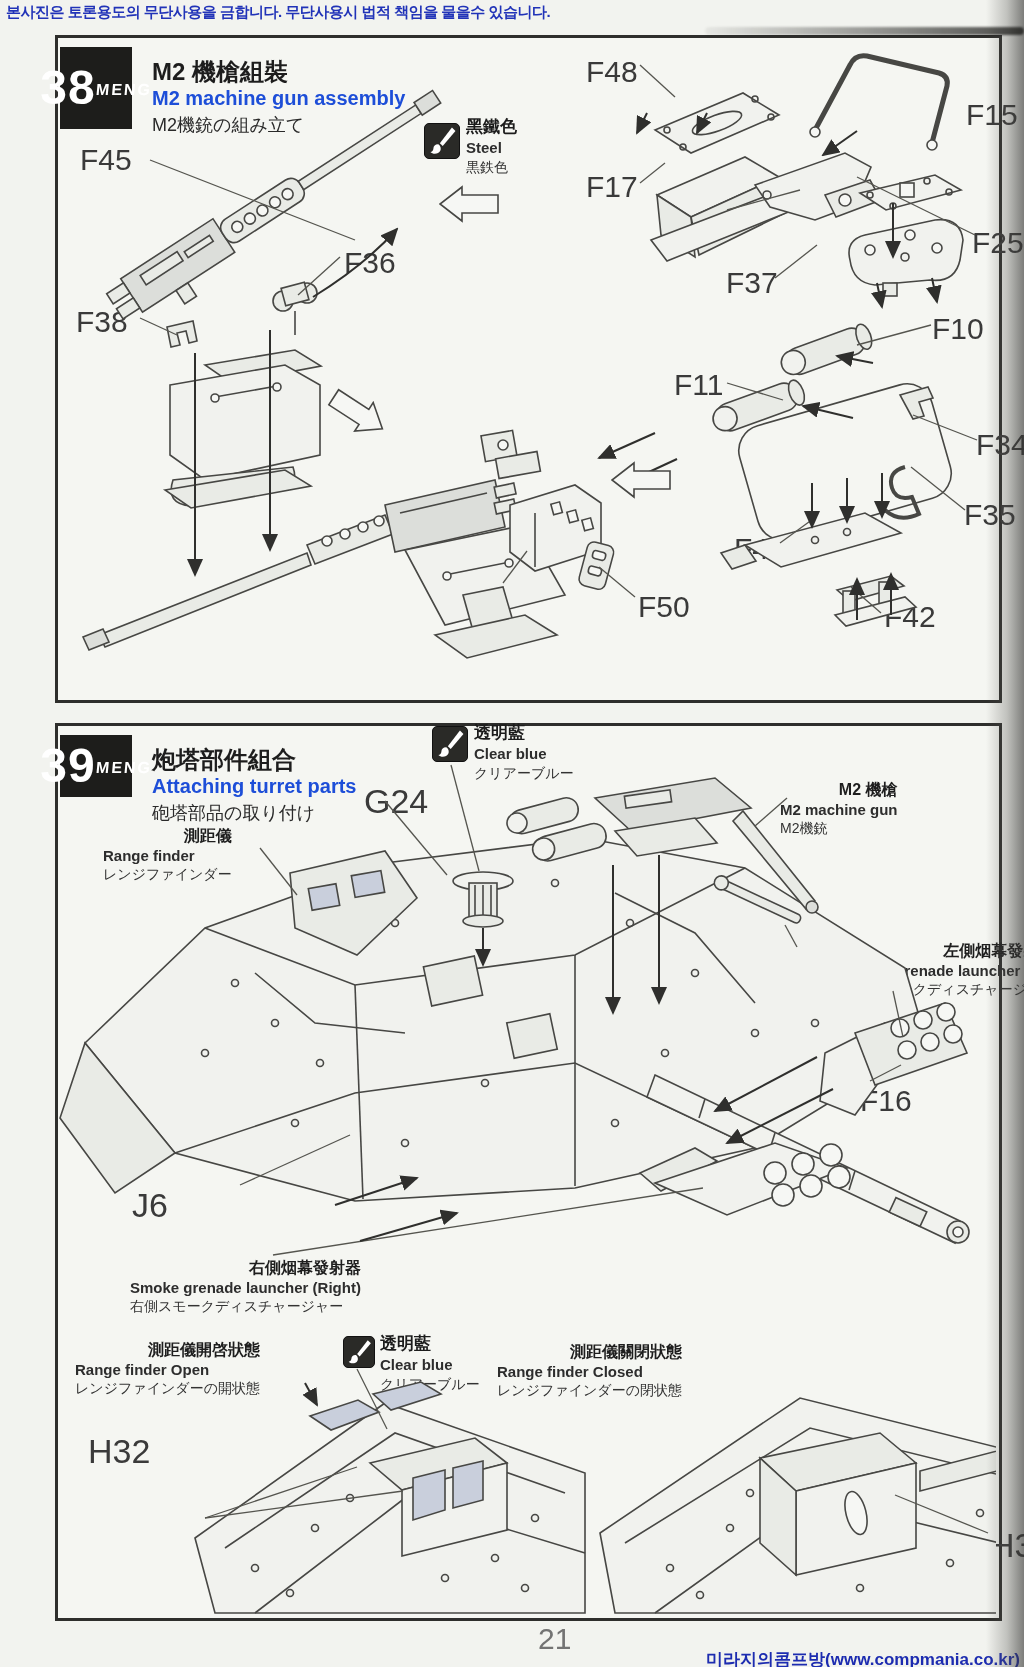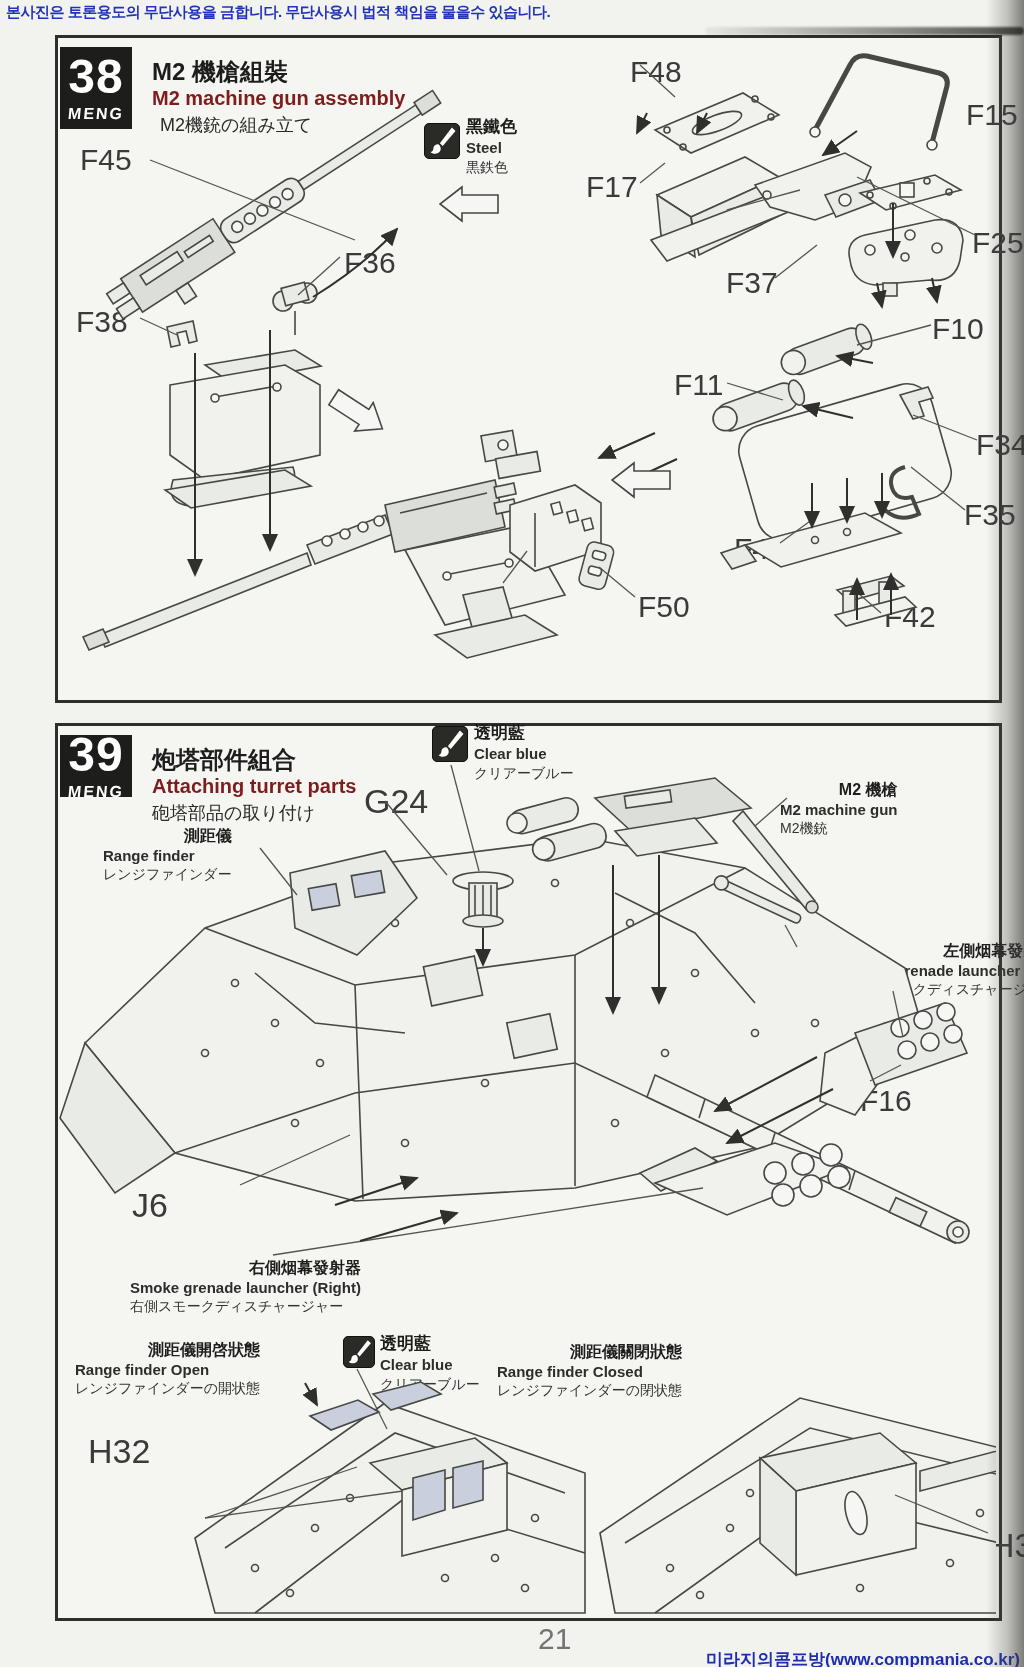--- a/index.html
+++ b/index.html
@@ -12,26 +12,26 @@
   .abs{position:absolute;}
   .notice{
     position:absolute;left:6px;top:3px;width:900px;
     font-size:15px;font-weight:bold;color:#2133b8;letter-spacing:-0.5px;
   }
   .stepbox{
     position:absolute;border:3px solid #2e2e2c;background:#f5f6f2;
   }
   .badge{
     position:absolute;background:#1d1d1b;color:#fff;text-align:center;
-    display:flex;flex-direction:column;justify-content:center;align-items:center;
+    display:flex;justify-content:center;align-items:center;
   }
   .badge .num{font-size:48px;font-weight:bold;line-height:1;letter-spacing:1px;}
   .badge .brand{font-size:16px;font-weight:bold;letter-spacing:2px;margin-top:4px;transform:skewX(-5deg);}
   .t-zh{position:absolute;font-size:24px;font-weight:bold;color:#1d1d1d;white-space:nowrap;}
-  .t-en{position:absolute;font-size:20px;font-weight:bold;color:#7f1d1d;white-space:nowrap;}
+  .t-en{position:absolute;font-size:20px;font-weight:bold;color:#1d4ed8;white-space:nowrap;}
   .t-ja{position:absolute;font-size:18px;color:#2a2a2a;white-space:nowrap;}
   .plabel{position:absolute;font-size:30px;color:#3a3a3a;white-space:nowrap;}
   .plabel.big{font-size:34px;}
   .chip-icon{position:absolute;background:#2a2a27;border-radius:5px;border:1px solid #111;}
   .chip-text{position:absolute;line-height:1.3;white-space:nowrap;}
   .chip-text .c-zh{font-size:17px;font-weight:bold;color:#1c1c1c;}
   .chip-text .c-en{font-size:15px;font-weight:bold;color:#2d2d2d;}
   .chip-text .c-ja{font-size:14px;color:#333;}
   .callout{position:absolute;line-height:1.28;white-space:nowrap;}
   .callout .c-zh{font-size:16px;font-weight:bold;color:#1e1e1e;text-align:right;}
@@ -63,38 +63,38 @@
 <div class="notice">본사진은 토론용도의 무단사용을 금합니다. 무단사용시 법적 책임을 물을수 있습니다.</div>
 
 <div class="stepbox" style="left:55px;top:35px;width:941px;height:662px;"></div>
 
 <div class="badge" style="left:60px;top:47px;width:72px;height:82px;">
   <div class="num">38</div>
   <div class="brand">MENG</div>
 </div>
 <div class="t-zh" style="left:152px;top:56px;">M2 機槍組裝</div>
 <div class="t-en" style="left:152px;top:87px;">M2 machine gun assembly</div>
-<div class="t-ja" style="left:160px;top:113px;">M2機銃の組み立て</div>
+<div class="t-ja" style="left:152px;top:113px;">M2機銃の組み立て</div>
 
 <div class="chip-icon" style="left:424px;top:123px;width:34px;height:34px;">
   <svg width="34" height="34" viewBox="0 0 24 24">
     <path d="M19 2.5 L10.5 13.5 L12.5 15.5 L21.5 5 Z" fill="#fff"></path>
     <path d="M9.6 14.4 c-2.2-.2 -3.6 1.2 -3.7 3 c-.1 1.3 -.9 2.1 -2.1 2.4 c1.8 1.9 5.8 1.6 7 -.9 c.7-1.5 .3-3.4 -1.2-4.5z" fill="#fff"></path>
   </svg>
 </div>
 <div class="chip-text" style="left:466px;top:116px;">
   <div class="c-zh">黑鐵色</div>
   <div class="c-en">Steel</div>
   <div class="c-ja">黒鉄色</div>
 </div>
 
 <span class="plabel" style="left:80px;top:143px;">F45</span>
 <span class="plabel" style="left:344px;top:246px;">F36</span>
 <span class="plabel" style="left:76px;top:305px;">F38</span>
-<span class="plabel" style="left:586px;top:55px;margin-left:44px;">F48</span>
+<span class="plabel" style="left:586px;top:55px;">F48</span>
 <span class="plabel" style="left:586px;top:170px;">F17</span>
 <span class="plabel" style="left:676px;top:198px;">F12</span>
 <span class="plabel" style="left:726px;top:266px;">F37</span>
 <span class="plabel" style="left:966px;top:98px;">F15</span>
 <span class="plabel" style="left:972px;top:226px;">F25</span>
 <span class="plabel" style="left:932px;top:312px;">F10</span>
 <span class="plabel" style="left:674px;top:368px;">F11</span>
 <span class="plabel" style="left:976px;top:428px;">F34</span>
 <span class="plabel" style="left:964px;top:498px;">F35</span>
 <span class="plabel" style="left:734px;top:532px;">F44</span>

